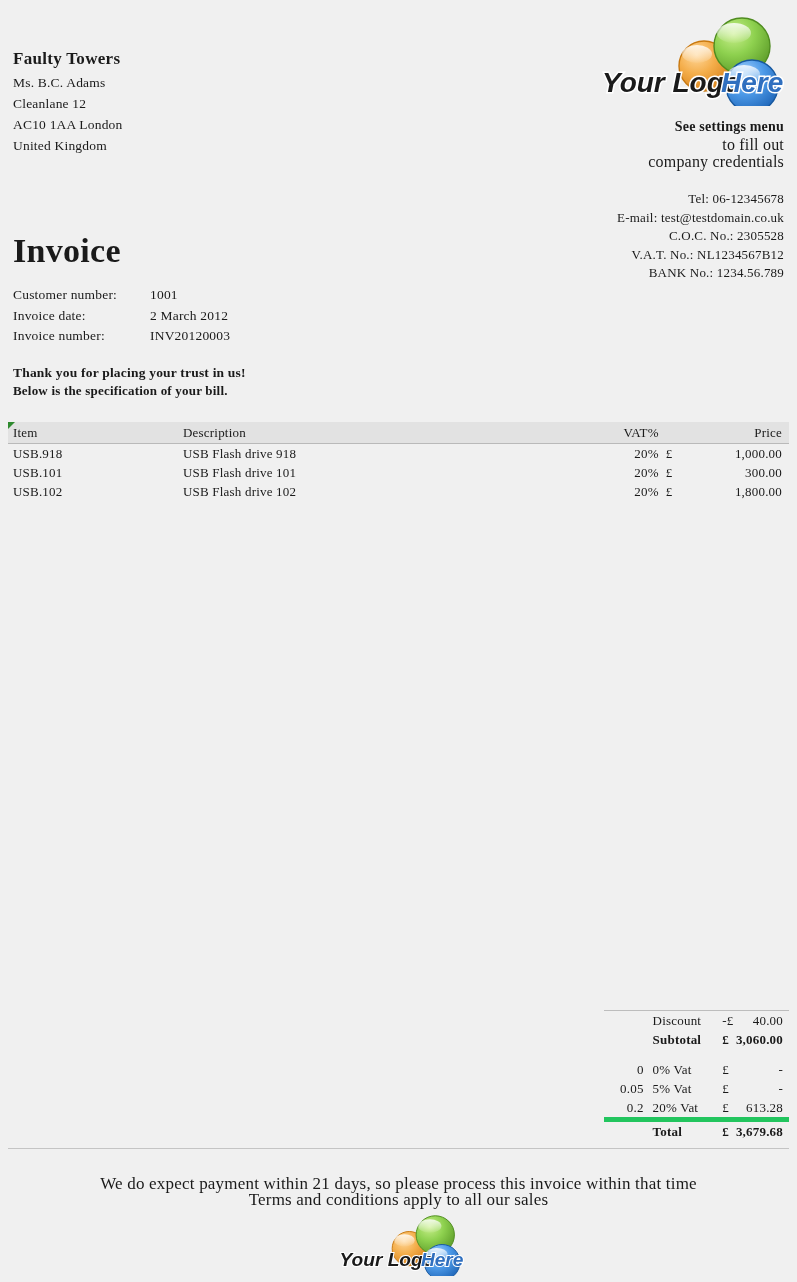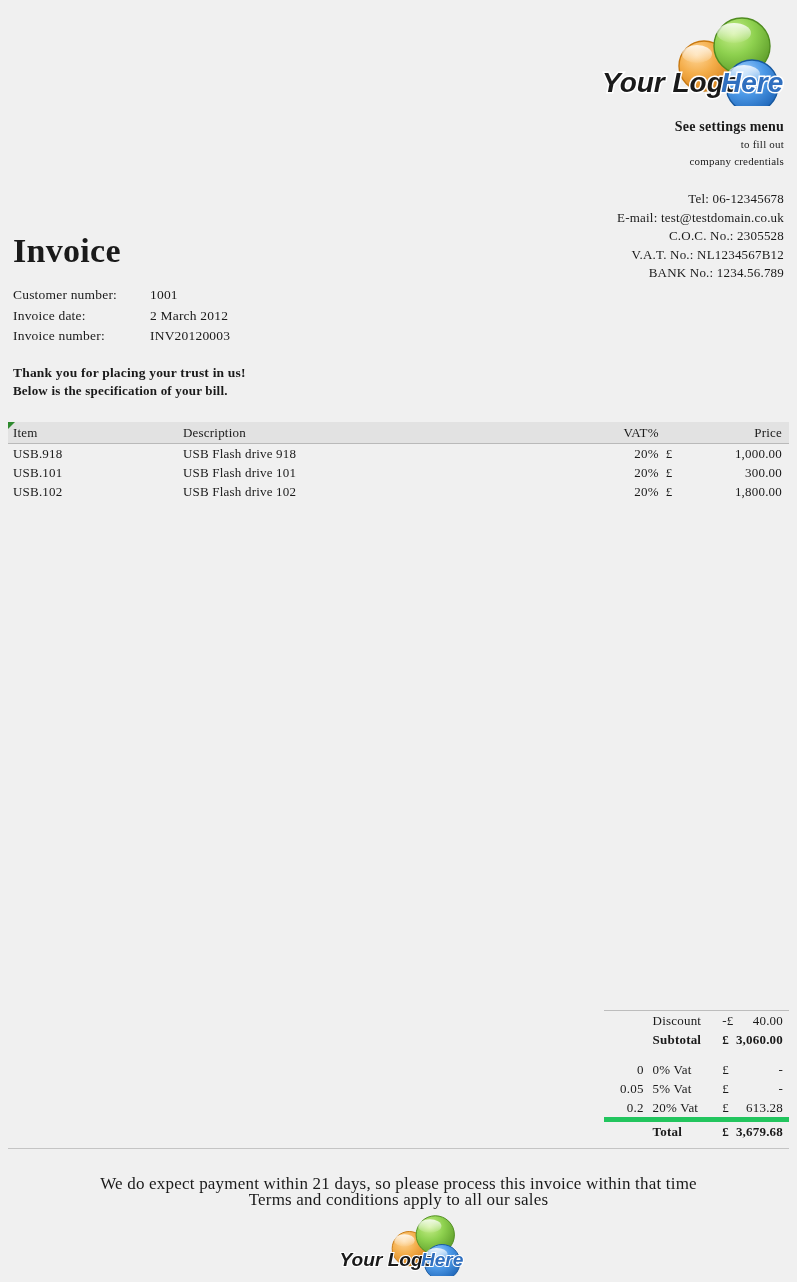--- a/index.html
+++ b/index.html
@@ -62,21 +62,21 @@
     text-align: right;
     line-height: 17px;
   }
   .cred-head {
     font-size: 14px;
     font-weight: bold;
     letter-spacing: 0.2px;
     margin-bottom: 1px;
   }
   .cred-sub {
-    font-size: 11px;
+    font-size: 16px;
     letter-spacing: 0.2px;
   }
   .cred-contacts {
     position: absolute;
     right: 13px;
     top: 190px;
     text-align: right;
     line-height: 18.5px;
     font-size: 13px;
     letter-spacing: 0.2px;
@@ -256,20 +256,27 @@
     font-size: 17px;
     line-height: 16px;
     letter-spacing: 0.2px;
   }
 </style>
 </head>
 <body>
 
 <div class="page">
 
+  <div class="addr-block">
+    <div class="addr-name">Faulty Towers</div>
+    <div class="addr-line">Ms. B.C. Adams</div>
+    <div class="addr-line">Cleanlane 12</div>
+    <div class="addr-line">AC10 1AA London</div>
+    <div class="addr-line">United Kingdom</div>
+  </div>
 
   <svg class="logo logo-top" width="190" height="92" viewBox="0 0 190 92">
     <defs>
       <radialGradient id="gGreen" cx="35%" cy="28%" r="78%">
         <stop offset="0%" stop-color="#c9ef8c"></stop>
         <stop offset="48%" stop-color="#8ed14f"></stop>
         <stop offset="100%" stop-color="#5d9c29"></stop>
       </radialGradient>
       <radialGradient id="gOrange" cx="35%" cy="28%" r="78%">
         <stop offset="0%" stop-color="#ffd79a"></stop>

